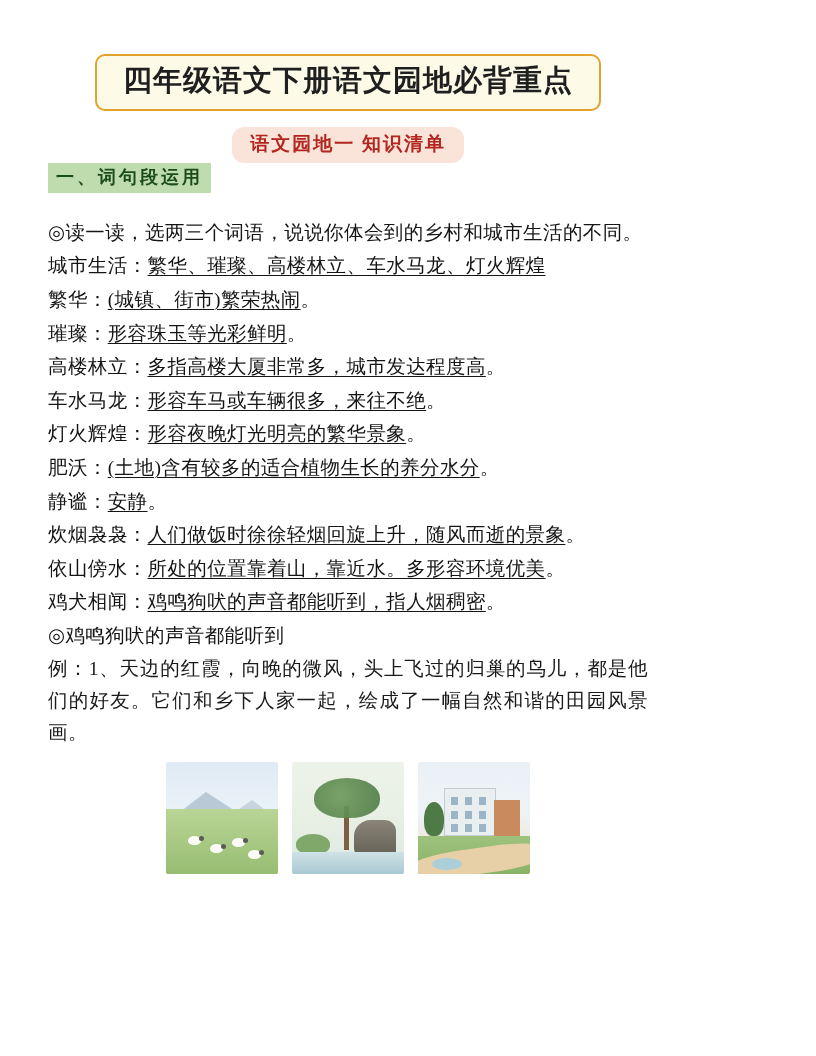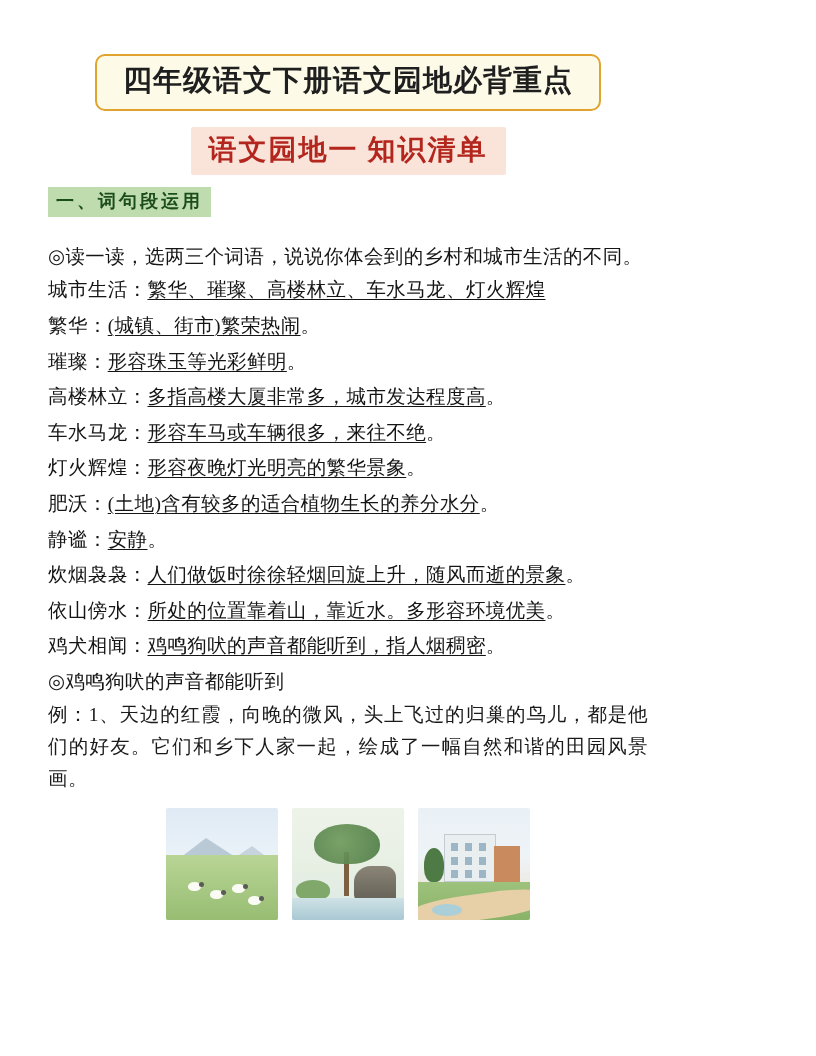--- a/index.html
+++ b/index.html
@@ -45,29 +45,29 @@
   
   .subtitle-wrap {
     display: flex;
     justify-content: center;
     margin-top: 16px;
   }
   .subtitle {
     background: #fae3d9;
     color: #b3261e;
     font-weight: bold;
-    font-size: 28px;
+    font-size: 19px;
     padding: 4px 18px 6px 18px;
-    border-radius: 2px;
+    border-radius: 12px;
     letter-spacing: 2px;
     white-space: nowrap;
   }
 
   
-  .h-green-wrap { margin-top: 12px; }
+  .h-green-wrap { }
   .h-green {
     display: inline-block;
     background: #bfdcae;
     color: #1b4d1b;
     font-weight: bold;
     font-size: 18px;
     padding: 2px 8px 4px 8px;
     letter-spacing: 3px;
   }
 
@@ -78,21 +78,21 @@
     line-height: 1.62;
     margin: 0 0 2px 0;
     color: #151515;
     letter-spacing: 0.4px;
   }
   .u {
     text-decoration: underline;
     text-decoration-thickness: 1px;
     text-underline-offset: 3px;
   }
-  .lbl { letter-spacing: 0.4px; font-family: Liberation Mono, monospace; }
+  .lbl { letter-spacing: 0.4px; }
   .para {
     font-size: 19.5px;
     line-height: 1.62;
     letter-spacing: 0.4px;
     margin: 0;
     text-align: justify;
   }
 
   
   .img-row {

